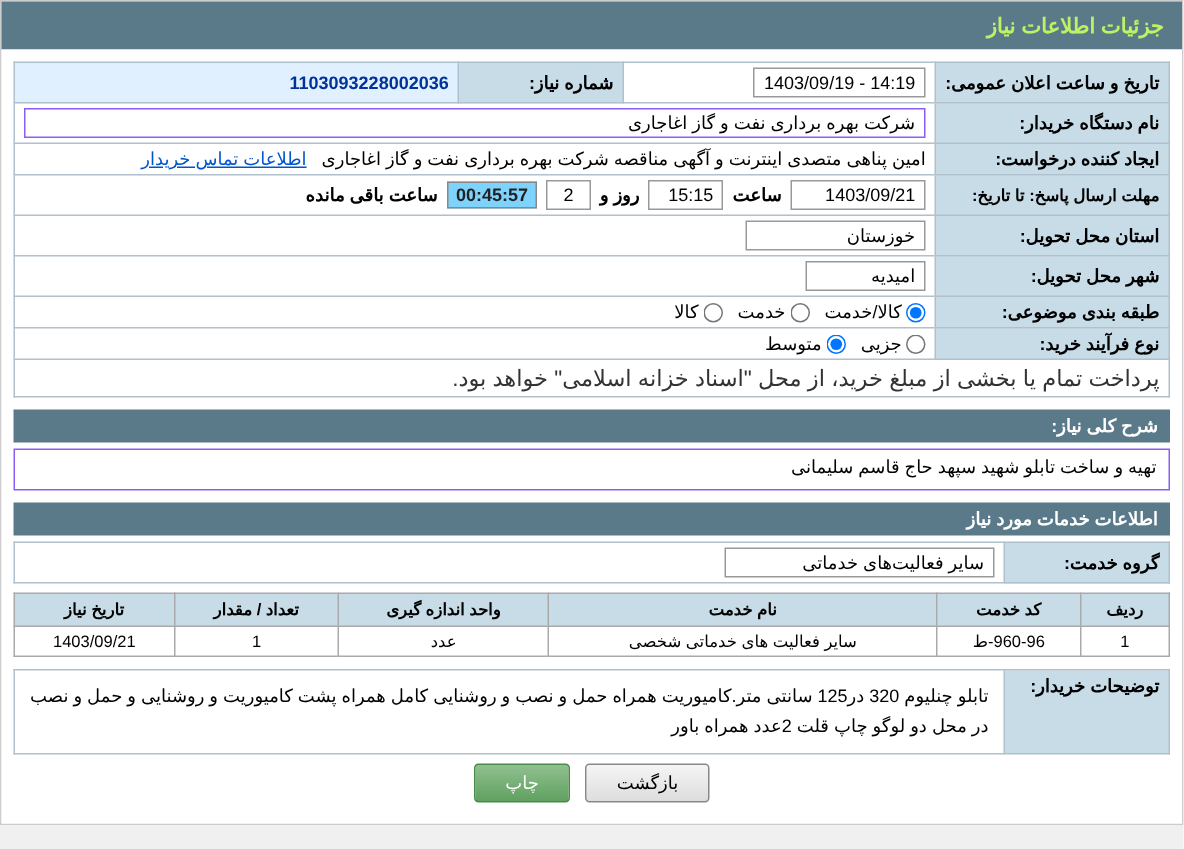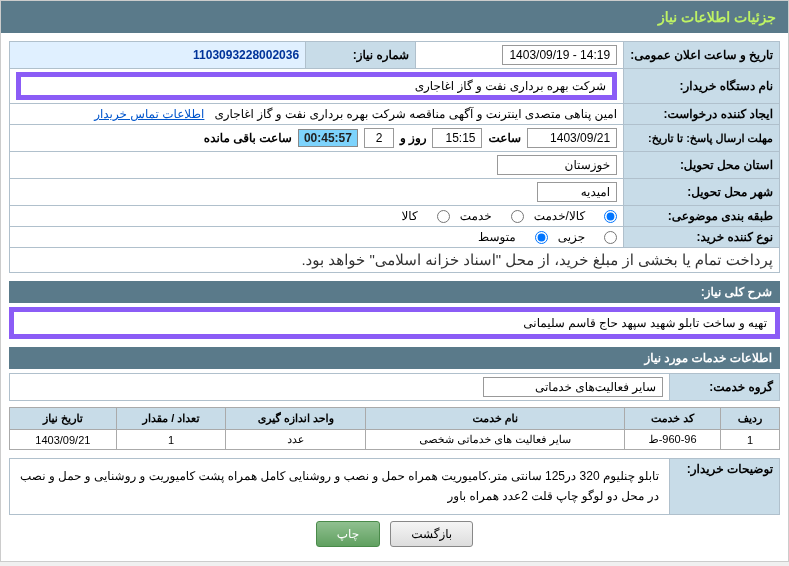--- a/index.html
+++ b/index.html
@@ -26,21 +26,21 @@
       padding: 8px;
       background: #fff;
     }
     .field-box {
       border: 1px solid #999;
       padding: 2px 6px;
       background: #fff;
       display: inline-block;
     }
     .field-box-full {
-      border: 5px solid #8b5cf6;
+      border: 1px solid #8b5cf6;
       padding: 2px 6px;
       background: #fff;
       display: block;
       width: 100%;
     }
     .blue-link { color: #0055cc; text-decoration: underline; cursor: pointer; }
     .top-info-table {
       width: 100%;
       border-collapse: collapse;
     }
@@ -76,21 +76,21 @@
     }
     .radio-group {
       display: flex;
       gap: 10px;
       align-items: center;
       direction: rtl;
     }
     .radio-item {
       display: flex;
       align-items: center;
-      gap: 19px;
+      gap: 3px;
     }
     .services-table {
       width: 100%;
       border-collapse: collapse;
       font-size: 11px;
     }
     .services-table th {
       background: #c8dce8;
       border: 1px solid #aaa;
       padding: 4px 6px;
@@ -214,21 +214,21 @@
             </div>
             <div class="radio-item">
               <input type="radio" name="tabaghe" style="">
               <span>کالا</span>
             </div>
           </div>
         </td>
       </tr>
 
       <tr>
-        <td class="td-label">نوع کننده خرید:</td>
+        <td class="td-label">نوع فرآیند خرید:</td>
         <td class="td-value" colspan="3">
           <div class="radio-group">
             <div class="radio-item">
               <input type="radio" name="noe" style="">
               <span>جزیی</span>
             </div>
             <div class="radio-item">
               <input type="radio" name="noe" checked="" style="">
               <span>متوسط</span>
             </div>

